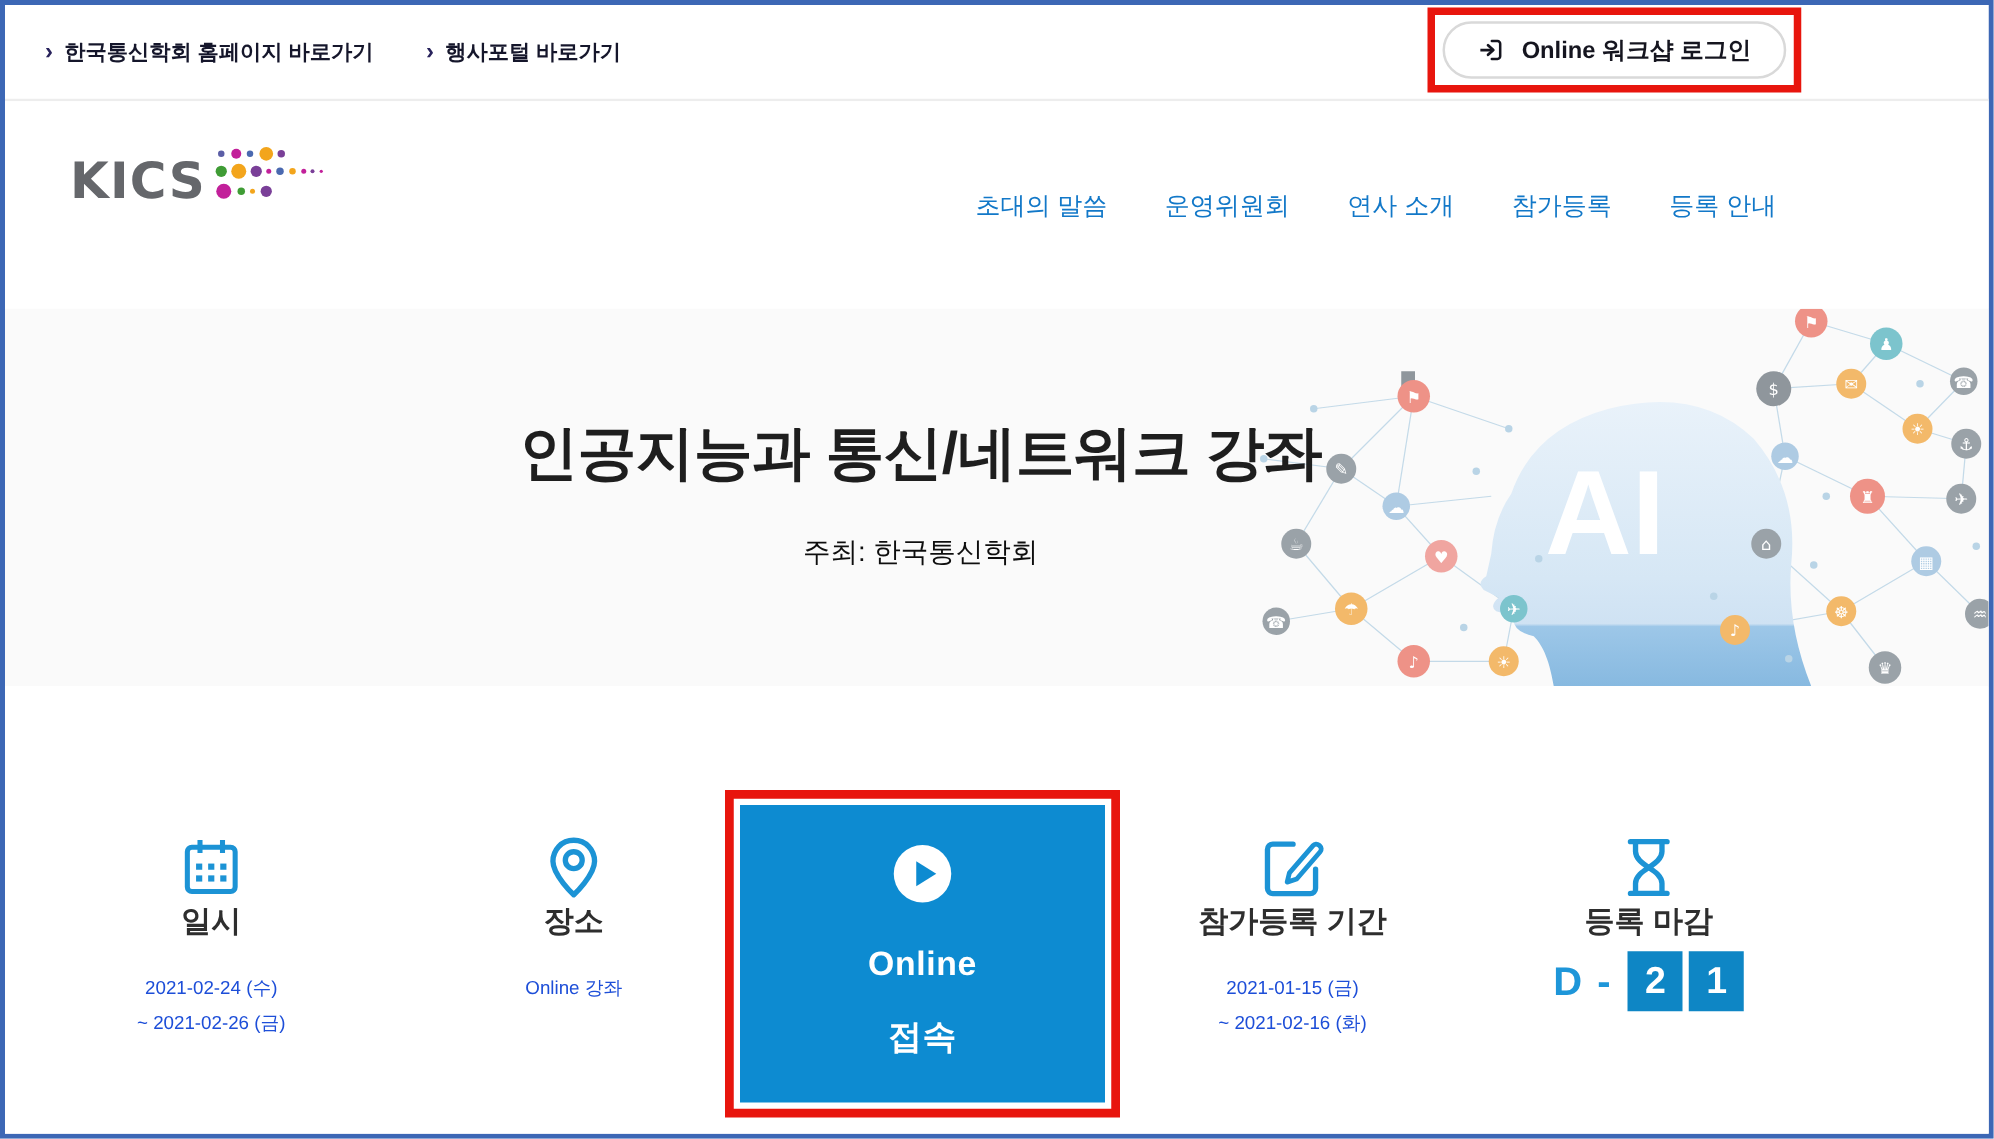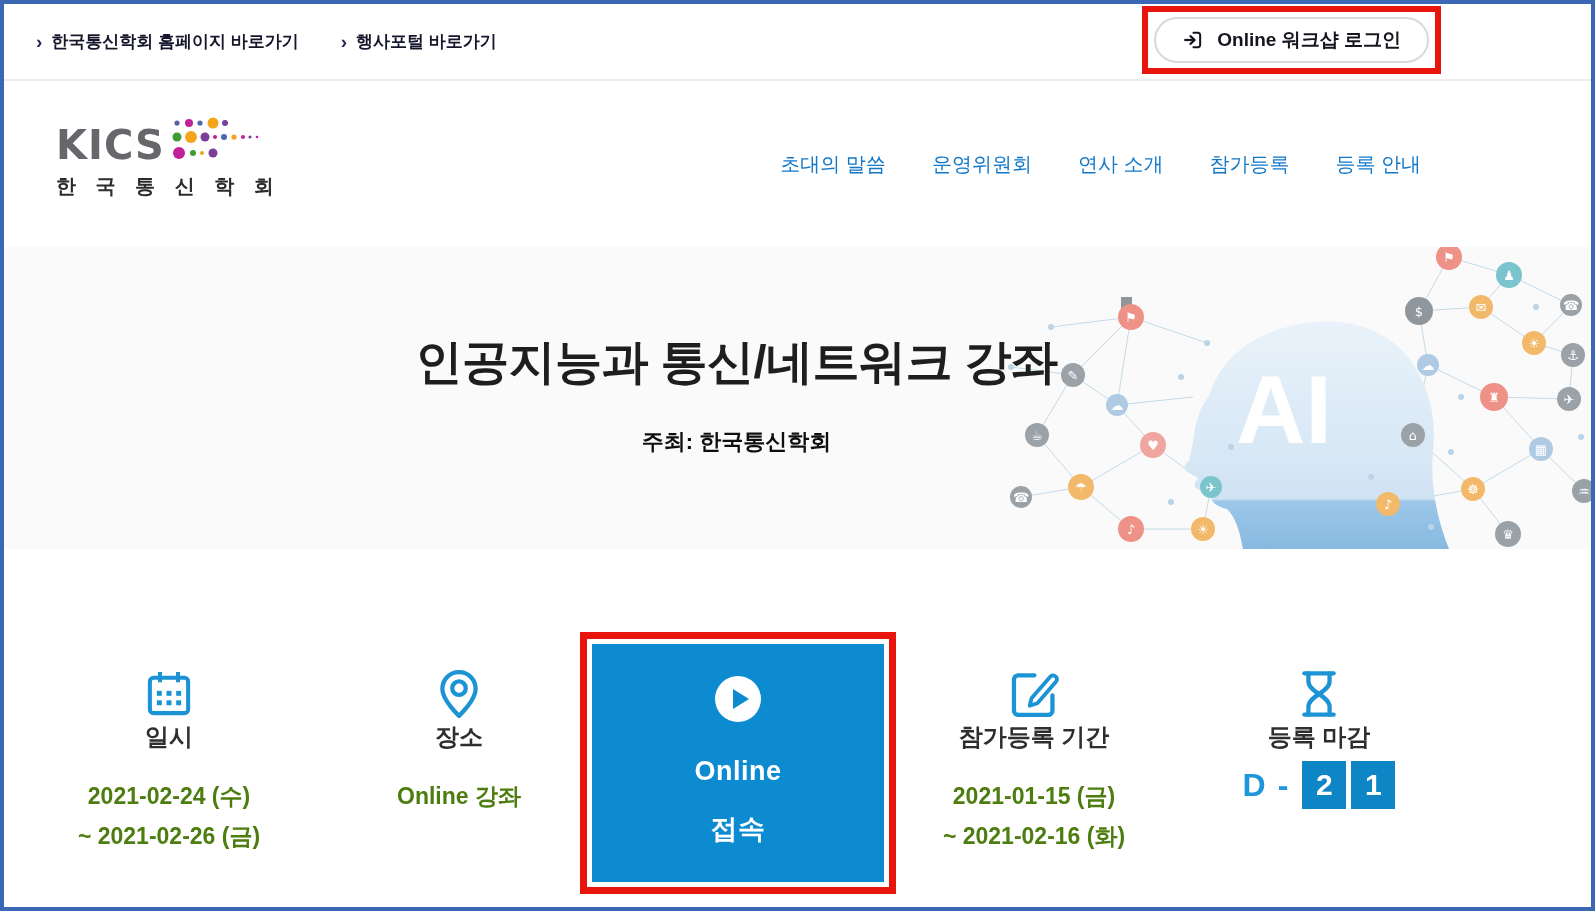--- a/index.html
+++ b/index.html
@@ -26,32 +26,32 @@
   .logo-row{display:flex; align-items:flex-end; gap:4px;}
   .logo-text{font-size:40px; font-weight:900; color:#65676b; letter-spacing:1px; line-height:1; font-family:"DejaVu Sans","Liberation Sans",sans-serif;}
   .logo-sub{font-size:20px; font-weight:800; color:#2c2c2c; letter-spacing:7px; margin-top:8px;}
   .nav{position:absolute; right:170px; top:0; height:100%; display:flex; align-items:center; gap:46px;}
   .nav-link{font-size:20px; font-weight:400; color:var(--nav-blue); text-decoration:none; cursor:pointer; white-space:nowrap;}
 
   
   .hero{position:absolute; top:243px; left:0; right:0; height:302px; background:var(--hero-bg); overflow:hidden;}
   .hero-art{position:absolute; right:0; top:0;}
   .hero-title{position:absolute; top:84px; left:0; width:1465px; text-align:center; font-size:47px; font-weight:800; color:#1e1e1e; letter-spacing:-0.5px;}
-  .hero-subtitle{position:absolute; top:180px; left:0; width:1465px; text-align:center; font-size:22px; font-weight:700; color:#0e0e0e;}
+  .hero-subtitle{position:absolute; top:180px; left:0; width:1465px; text-align:center; font-size:22px; font-weight:400; color:#0e0e0e;}
 
   
   .info{position:absolute; top:545px; left:0; right:0; bottom:0; background:#fff;}
   .info-col{position:absolute; top:0; display:flex; flex-direction:column; align-items:center; text-align:center;}
   .col-date{left:35px; width:260px;}
   .col-venue{left:345px; width:220px;}
   .col-reg{left:880px; width:300px;}
   .col-deadline{left:1175px; width:280px;}
   .info-icon{margin-top:118px; display:block;}
   .info-title{font-size:24px; font-weight:700; color:#2e2e2e;}
-  .info-line{margin-top:28px; font-size:23px; color:#4d7c0f;font-weight:bold;}
+  .info-line{margin-top:28px; font-size:15px; color:#1d4ed8;}
   .info-line + .info-line{margin-top:9px;}
 
   .online-highlight{position:absolute; left:576px; top:83px; width:316px; height:262px; border:7px solid var(--highlight-red); background:#fff; padding:5px;}
   .online-box{width:100%; height:100%; background:var(--button-blue); border:none; display:flex; flex-direction:column; align-items:center; color:#fff; font-family:inherit; cursor:pointer;}
   .play-circle{position:relative; width:46px; height:46px; border-radius:50%; background:#fff; margin-top:32px;}
   .play-tri{position:absolute; left:18px; top:13px; width:0; height:0; border-top:10px solid transparent; border-bottom:10px solid transparent; border-left:16px solid var(--button-blue);}
   .online-line{font-size:27px; font-weight:800; letter-spacing:0.5px;}
   .online-line.l1{margin-top:34px;}
   .online-line.l2{margin-top:24px;}
 
@@ -108,21 +108,20 @@
             <circle cx="65" cy="24" r="2.6" fill="#f3a51c"></circle>
           <circle cx="74" cy="24" r="2" fill="#c2209a"></circle>
             <circle cx="81" cy="24" r="1.6" fill="#7a3f98"></circle>
           <circle cx="88" cy="24" r="1.3" fill="#c2209a"></circle>
           <circle cx="10" cy="40" r="6" fill="#c2209a"></circle>
             <circle cx="24" cy="40" r="3" fill="#3f9c35"></circle>
           <circle cx="33" cy="40" r="2" fill="#f3a51c"></circle>
             <circle cx="44" cy="40" r="4.5" fill="#7a3f98"></circle>
         </svg>
       </div>
-      <div class="logo-sub">한 국 통 신 학 회</div>
     </a>
     <nav class="nav">
       <a class="nav-link">초대의 말씀</a>
       <a class="nav-link">운영위원회</a>
       <a class="nav-link">연사 소개</a>
       <a class="nav-link">참가등록</a>
       <a class="nav-link">등록 안내</a>
     </nav>
   </div>
 

